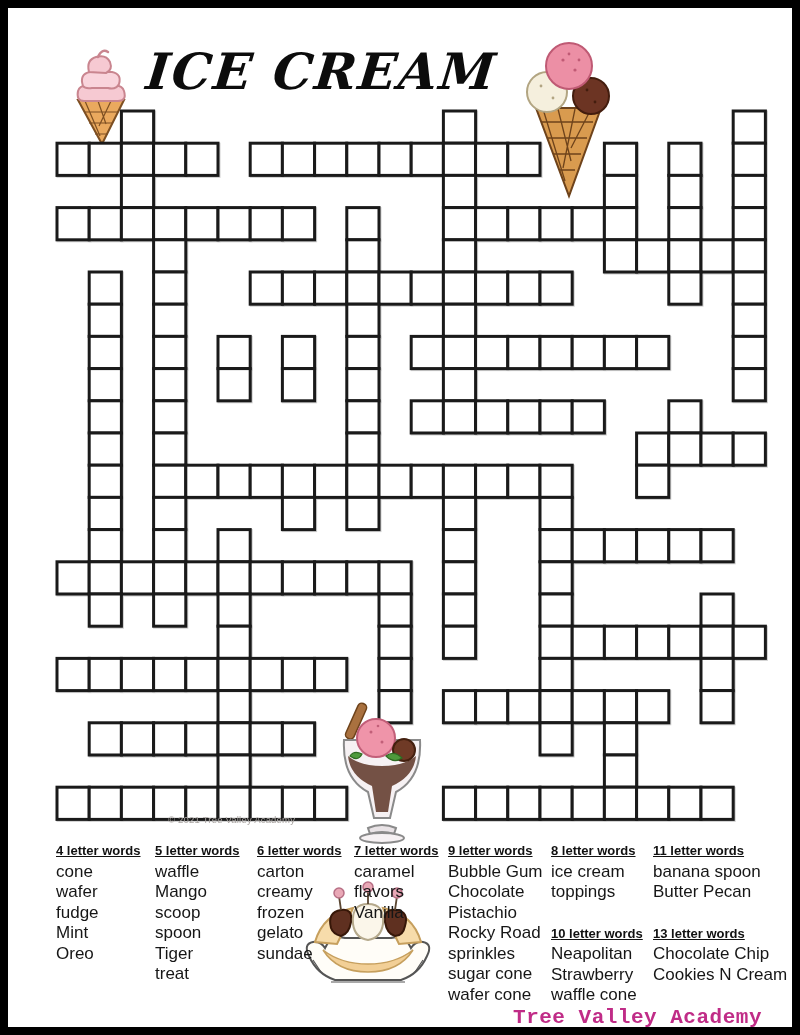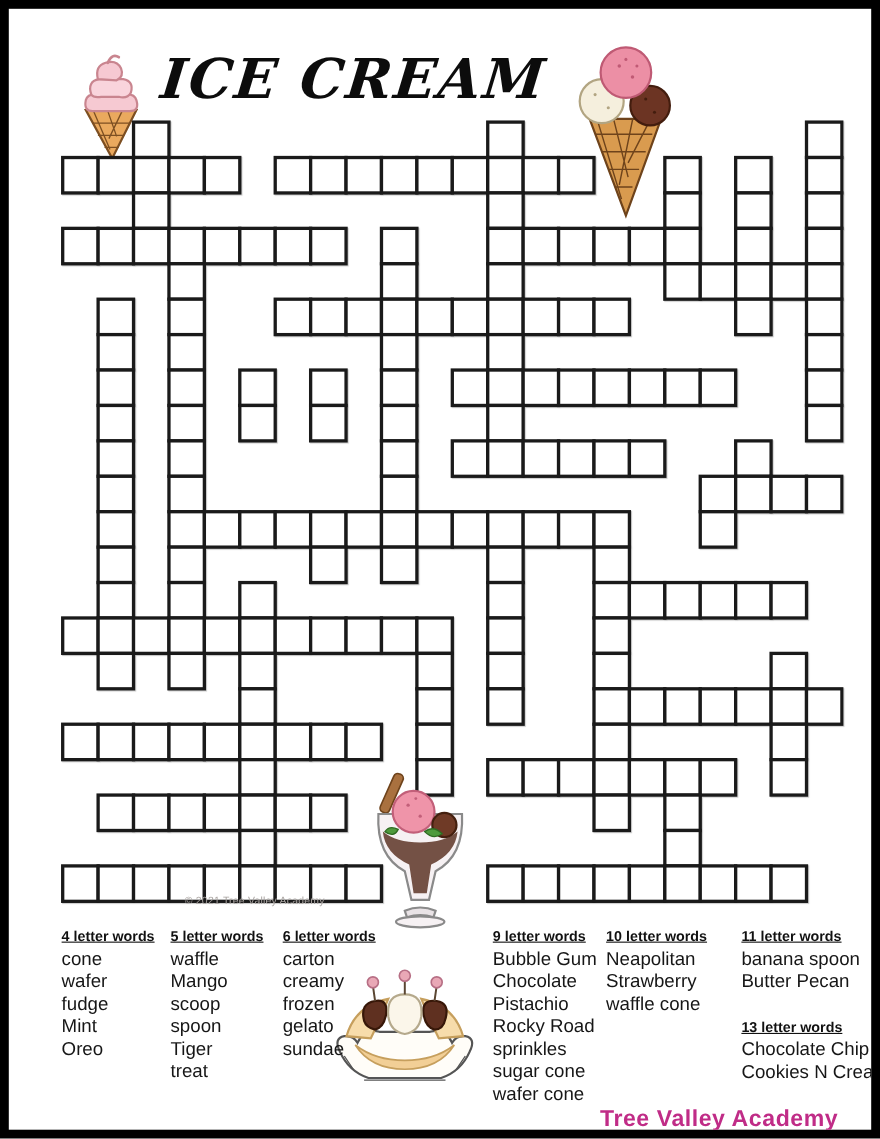--- a/index.html
+++ b/index.html
@@ -24,21 +24,21 @@
   #word-lists{left:0;top:0;width:800px;height:1035px;pointer-events:none;}
   .wcol{position:absolute;top:833px;width:100px;}
   .wblock{margin:0 0 21px 0;}
   .whead{
     font-size:13px;font-weight:bold;text-decoration:underline;
     color:#111;line-height:20.5px;white-space:nowrap;
   }
   .witem{font-size:17px;color:#161616;line-height:20.5px;white-space:nowrap;}
   #footer-brand{
     right:30px;top:998px;
-    font-family:Liberation Sans, sans-serif;font-weight:bold;
+    font-family:Liberation Mono, monospace;font-weight:bold;
     font-size:21px;letter-spacing:.5px;
   }
   .illus{pointer-events:none;}
 </style>
 </head>
 <body>
 
 <div class="abs" id="title">ICE CREAM</div>
 
 <svg class="abs illus" style="left:50px;top:36px" width="90" height="104" viewBox="0 0 90 104">
@@ -345,41 +345,54 @@
     <div class="wcol" style="left: 249px;">
       <div class="wblock">
         <div class="whead">6 letter words</div>
         <div class="witem">carton</div>
         <div class="witem">creamy</div>
         <div class="witem">frozen</div>
         <div class="witem">gelato</div>
         <div class="witem">sundae</div>
       </div>
     </div>
+    <div class="wcol" style="left: 346px;">
+      <div class="wblock">
+        <div class="whead">7 letter words</div>
+        <div class="witem">caramel</div>
+        <div class="witem">flavors</div>
+        <div class="witem">Vanilla</div>
+      </div>
+    </div>
     <div class="wcol" style="left: 440px;">
       <div class="wblock">
         <div class="whead">9 letter words</div>
         <div class="witem">Bubble Gum</div>
         <div class="witem">Chocolate</div>
         <div class="witem">Pistachio</div>
         <div class="witem">Rocky Road</div>
         <div class="witem">sprinkles</div>
         <div class="witem">sugar cone</div>
         <div class="witem">wafer cone</div>
       </div>
     </div>
     <div class="wcol" style="left: 543px;">
       <div class="wblock">
+        <div class="whead">8 letter words</div>
+        <div class="witem">ice cream</div>
+        <div class="witem">toppings</div>
+      </div>
+      <div class="wblock">
         <div class="whead">10 letter words</div>
         <div class="witem">Neapolitan</div>
         <div class="witem">Strawberry</div>
         <div class="witem">waffle cone</div>
       </div>
     </div>
-    <div class="wcol" style="left: 666px;">
+    <div class="wcol" style="left: 645px;">
       <div class="wblock">
         <div class="whead">11 letter words</div>
         <div class="witem">banana spoon</div>
         <div class="witem">Butter Pecan</div>
       </div>
       <div class="wblock">
         <div class="whead">13 letter words</div>
         <div class="witem">Chocolate Chip</div>
         <div class="witem">Cookies N Cream</div>
       </div>

